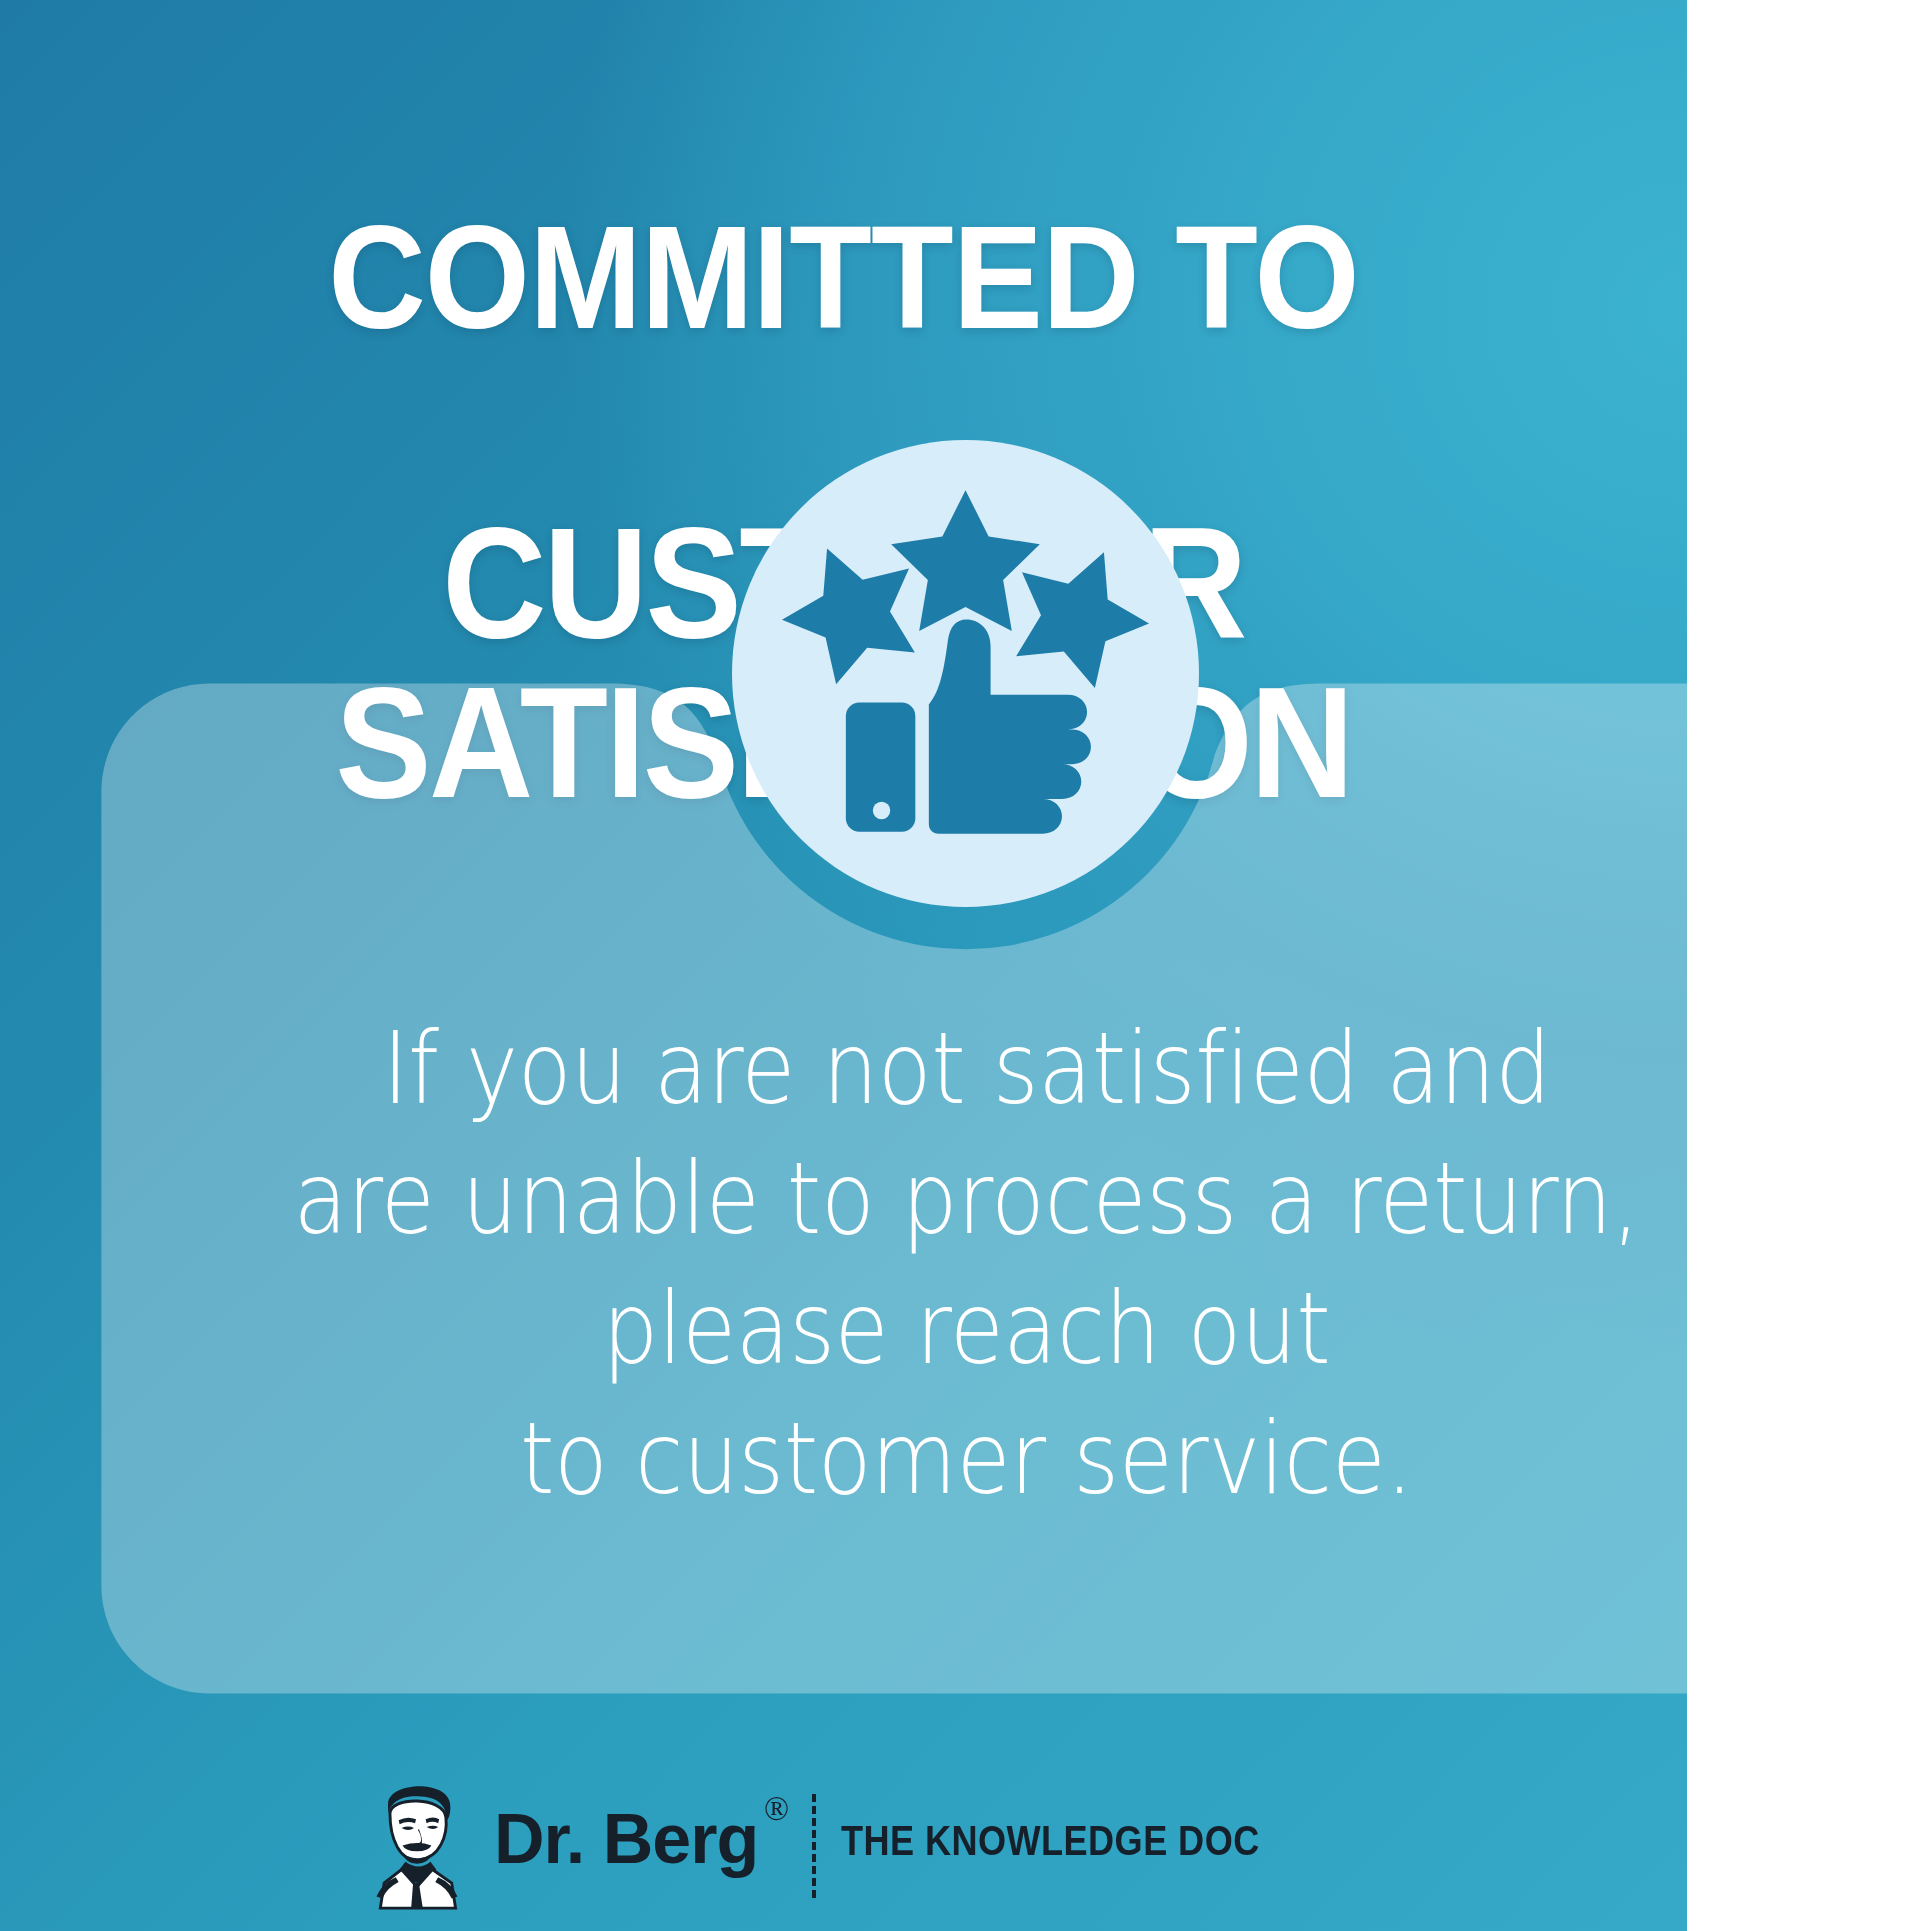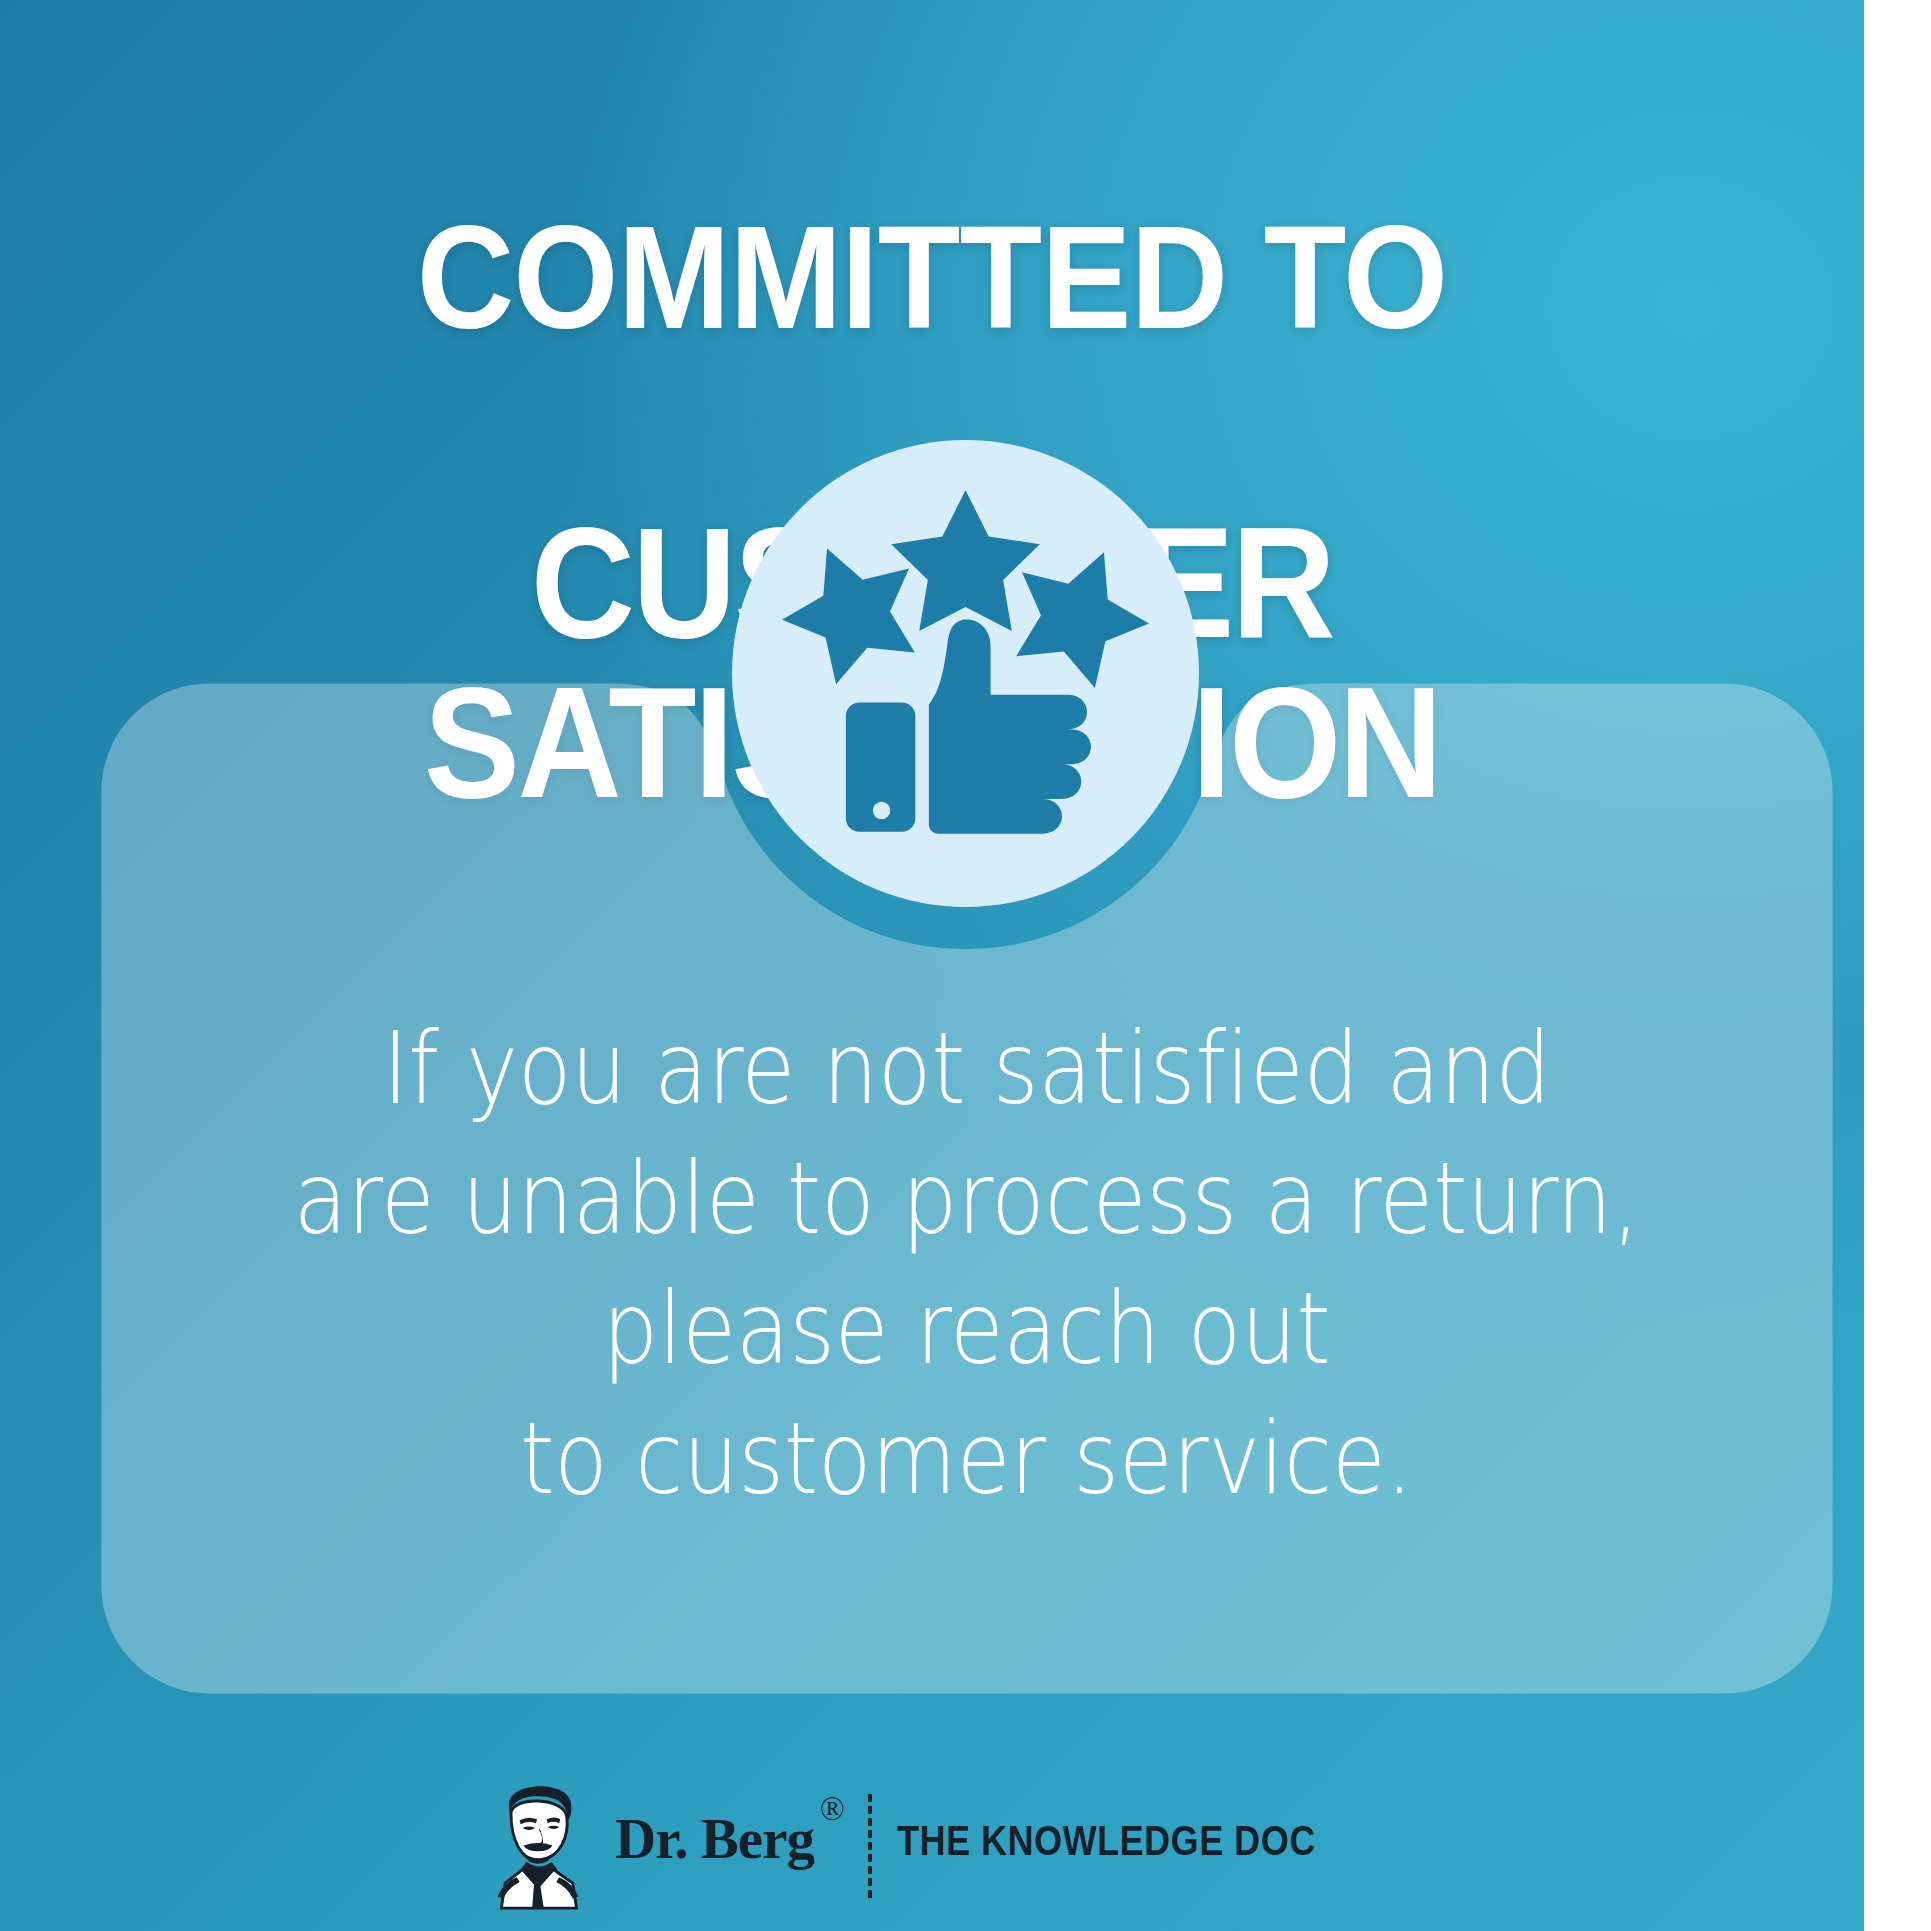--- a/index.html
+++ b/index.html
@@ -5,21 +5,21 @@
   * { margin:0; padding:0; box-sizing:border-box; }
 
   html, body {
     width:1931px; height:1931px;
     overflow:hidden;
     font-family:"Liberation Sans", sans-serif;
   }
 
   #poster {
     position:relative;
-    width:1864px; height:1931px;
+    width:1687px; height:1931px;
     background:
       radial-gradient(ellipse 1448px 1352px at 1690px 309px,
         #3bb2d0 0%, #36a9c9 28%, #2e9bbf 55%, rgba(36,134,172,0) 78%),
       linear-gradient(135deg, #1f7ba6 0%, #2389ae 30%, #2b9dbd 62%, #35a9c7 100%);
     overflow:hidden;
   }
 
   
   .headline {
     position:absolute;
@@ -75,23 +75,23 @@
     position:absolute;
     left:0; right:0; top:1775px;
     height:135px;
     display:flex;
     align-items:center;
     justify-content:center;
     gap:0px;
   }
   .portrait { width:114px; height:135px; flex:0 0 auto; }
   .brand-word {
-    font-family:Liberation Serif, serif;
+    font-family:Liberation Sans, sans-serif;
     font-weight:bold;
-    font-size:57px;
+    font-size:70px;
     color:#15202b;
     line-height:1;
     margin-left:21px;
     letter-spacing:-1px;
     position:relative;
     top:-3.9px;
   }
   .brand-reg {
     font-family:"Liberation Serif", serif;
     font-size:33px;

